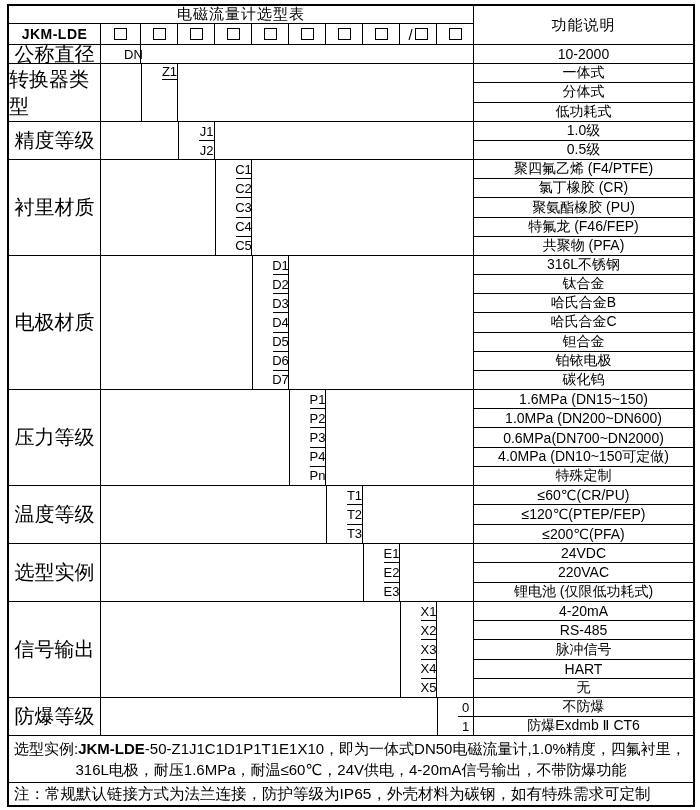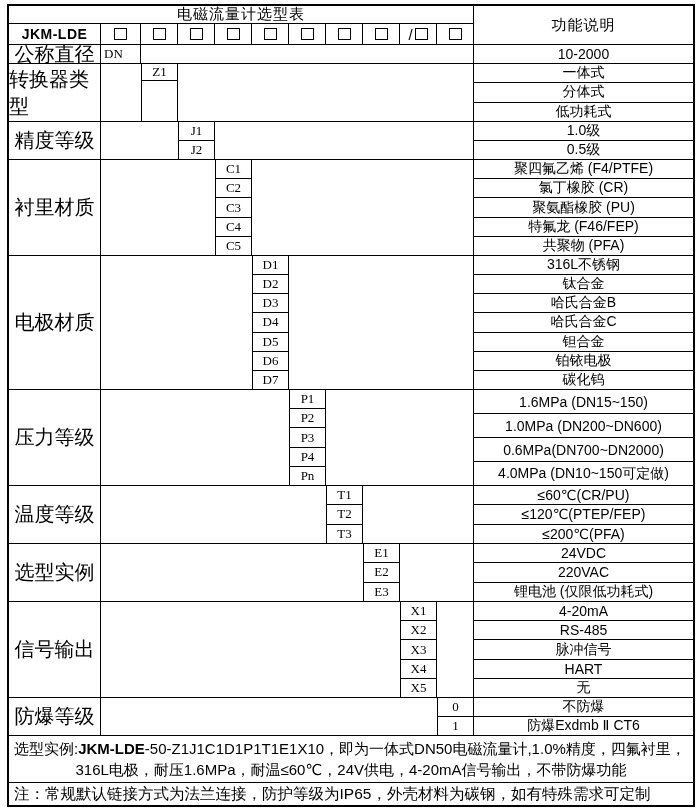--- a/index.html
+++ b/index.html
@@ -17,21 +17,21 @@
   .box{width:13px;height:12px;border:1.5px solid #000;display:inline-block;background:#fff;}
   .slash{font-size:15px;margin-right:2px;line-height:1;}
   #func-header{width:220px;border-left:1px solid #000;display:flex;align-items:center;justify-content:center;font-size:15px;letter-spacing:1px;}
   
   .band{display:flex;border-bottom:1px solid #000;}
   .label-cell{width:92px;border-right:1px solid #000;display:flex;align-items:center;justify-content:center;font-size:20px;}
   .spacer{background:#fff;}
   .codecol{display:flex;flex-direction:column;}
   .codecol.bl{border-left:1px solid #000;}
   .codecol.br{border-right:1px solid #000;}
-  .codecell{flex:1;display:flex;align-items:center;justify-content:center;font-family:Liberation Serif, serif;font-size:13px;border-bottom:1px solid #000;}
+  .codecell{flex:1;display:flex;align-items:center;justify-content:center;font-family:Liberation Sans, sans-serif;font-size:13px;border-bottom:1px solid #000;margin-left:20px;}
   .codecell:last-child{border-bottom:none;}
   .codecell.dn{justify-content:flex-start;padding-left:3px;}
   .desccol{width:220px;border-left:1px solid #000;display:flex;flex-direction:column;margin-left:auto;}
   .desccell{flex:1;display:flex;align-items:center;justify-content:center;font-size:14px;border-bottom:1px solid #000;white-space:nowrap;overflow:hidden;}
   .desccell:last-child{border-bottom:none;}
   
   #example{height:47px;border-bottom:1px solid #000;font-size:15px;padding-top:2px;}
   #example .l1{line-height:21px;padding-left:5px;}
   #example .l2{line-height:21px;text-align:center;}
   #example b{font-family:"Liberation Sans",sans-serif;}
@@ -167,20 +167,21 @@
           <div class="codecell">P2</div>
           <div class="codecell">P3</div>
           <div class="codecell">P4</div>
           <div class="codecell">Pn</div>
         </div>
         <div class="desccol">
           <div class="desccell">1.6MPa (DN15~150)</div>
           <div class="desccell">1.0MPa (DN200~DN600)</div>
           <div class="desccell">0.6MPa(DN700~DN2000)</div>
           <div class="desccell">4.0MPa (DN10~150可定做)</div>
+          <div class="desccell">特殊定制</div>
         </div>
       </div>
       <div class="band" style="height: 58px;">
         <div class="label-cell">温度等级</div>
         <div class="spacer" style="width: 225px;"></div>
         <div class="codecol bl br" style="width: 37px;">
           <div class="codecell">T1</div>
           <div class="codecell">T2</div>
           <div class="codecell">T3</div>
         </div>

